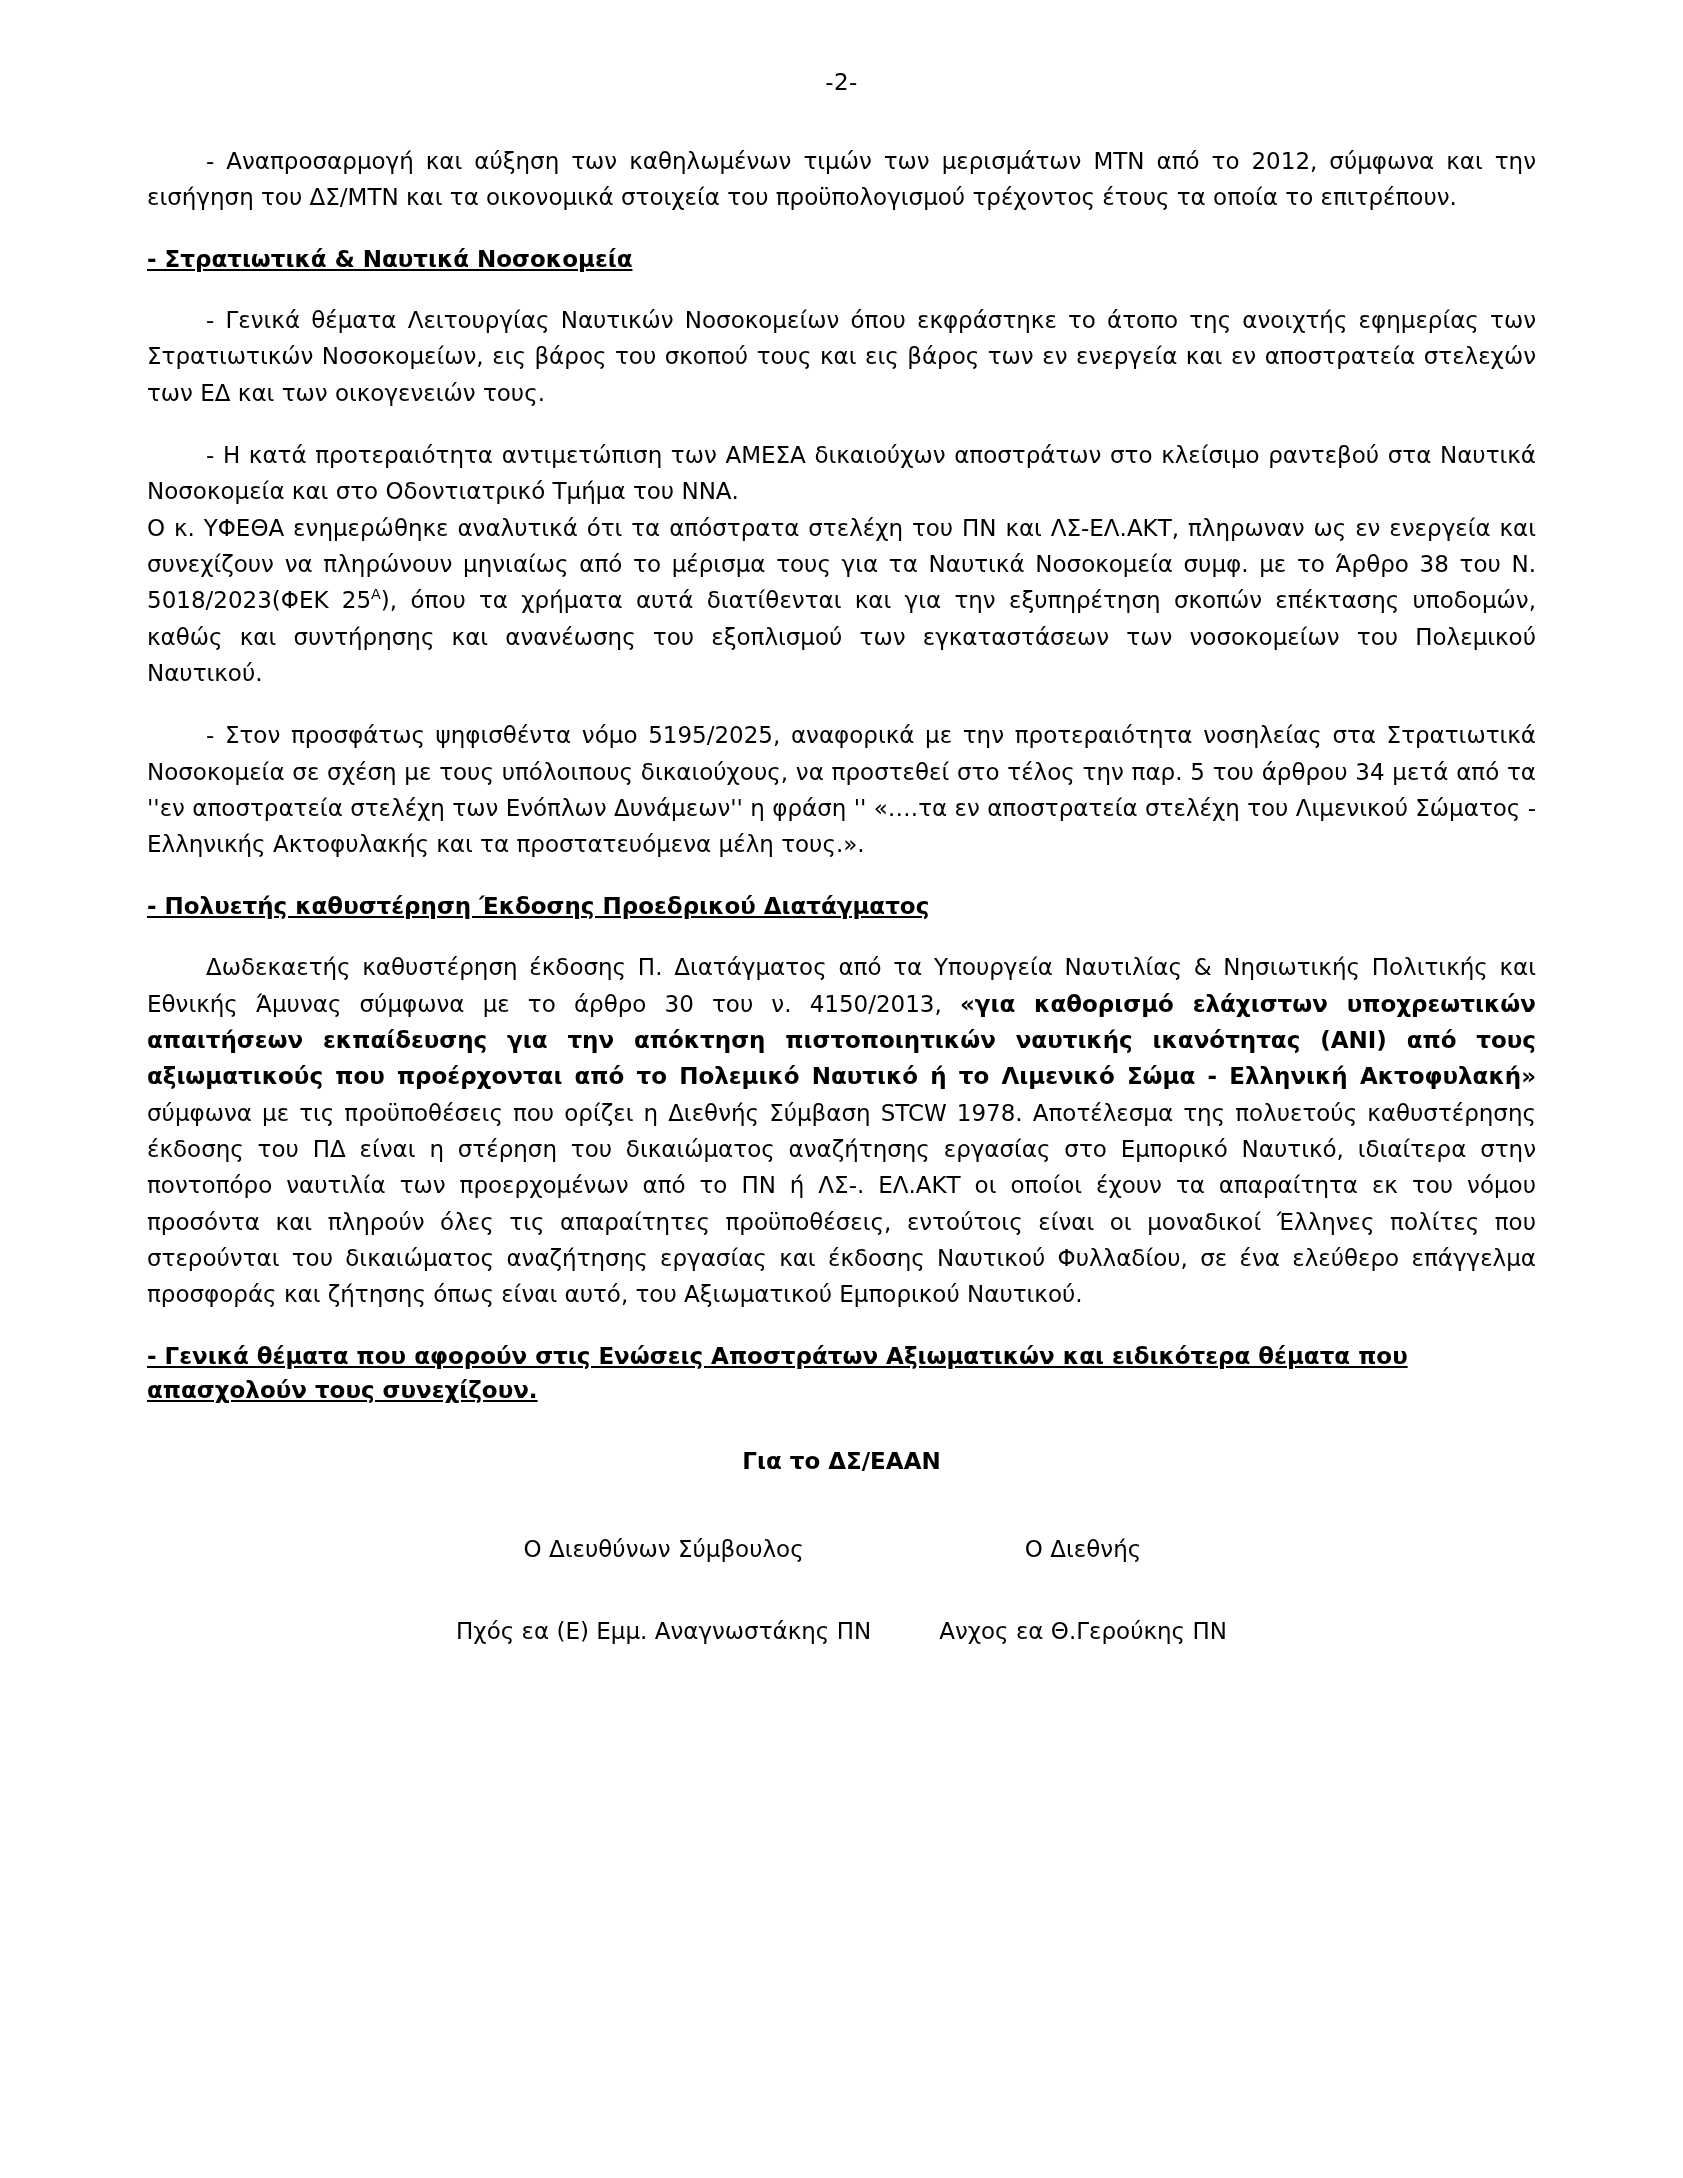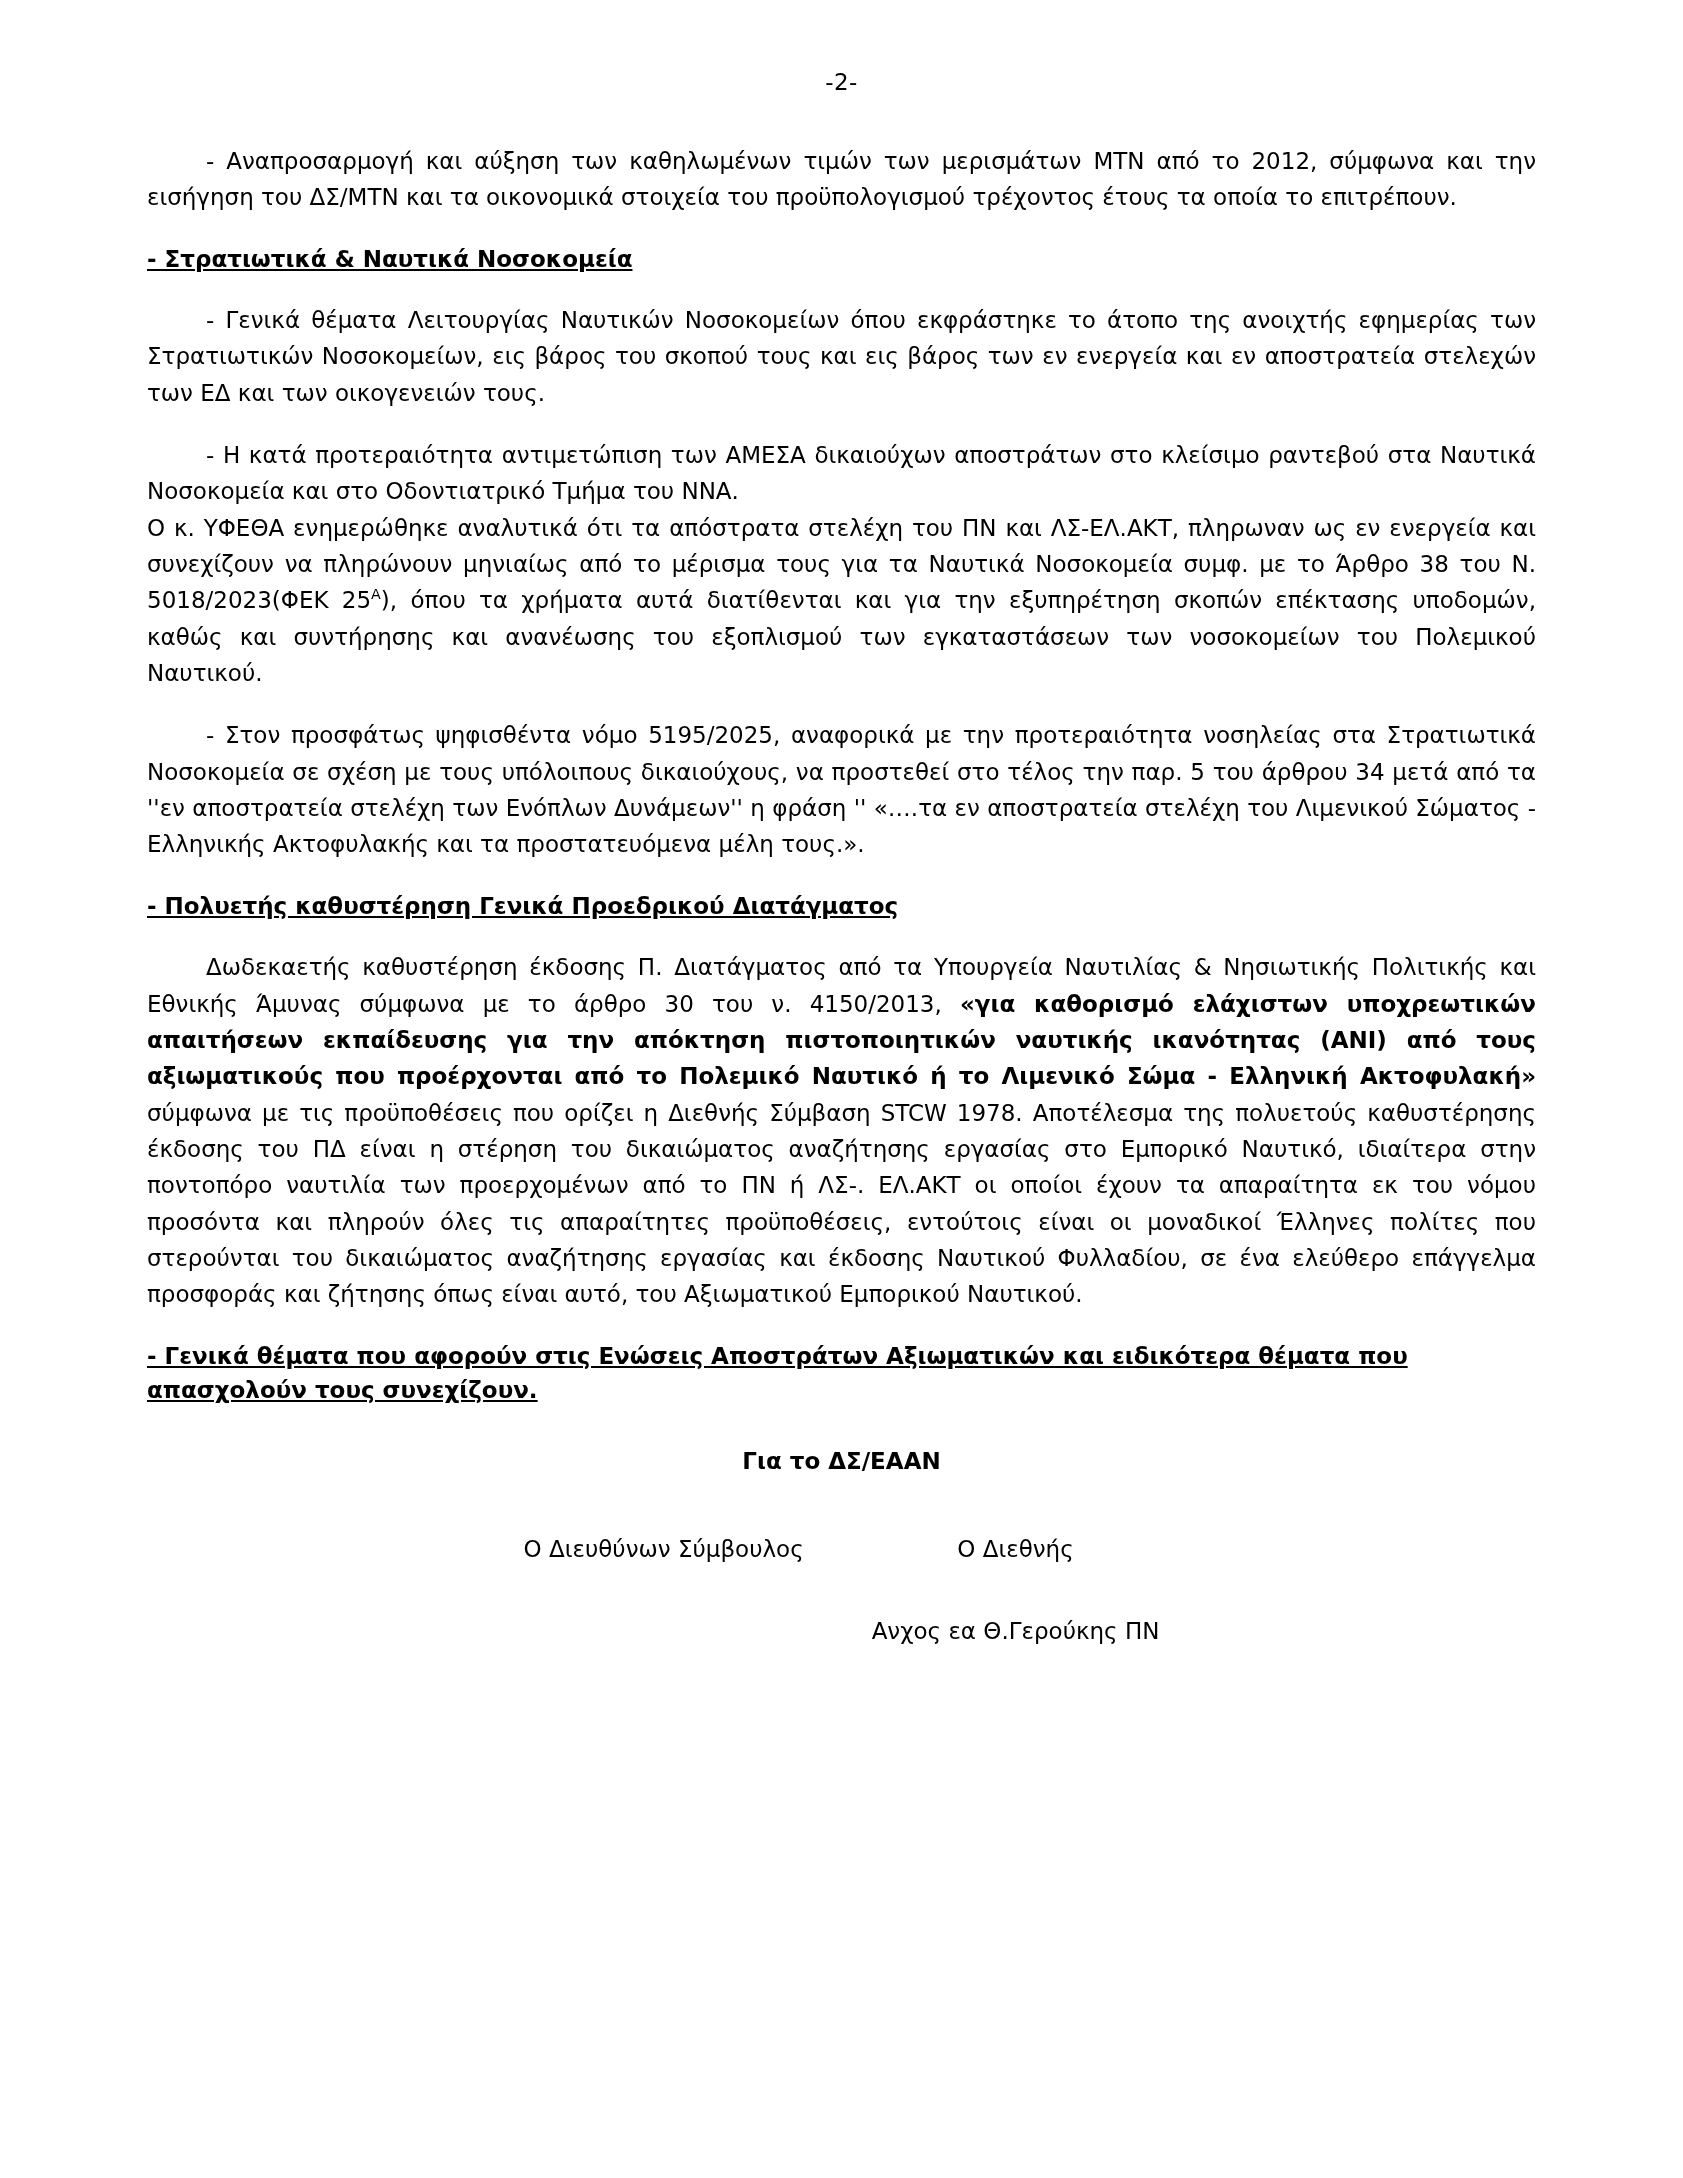--- a/index.html
+++ b/index.html
@@ -101,35 +101,36 @@
   <p class="indent">- Η κατά προτεραιότητα αντιμετώπιση των ΑΜΕΣΑ δικαιούχων αποστράτων στο κλείσιμο ραντεβού στα Ναυτικά Νοσοκομεία και στο Οδοντιατρικό Τμήμα του ΝΝΑ.</p>
 
   <p><span>Ο κ. ΥΦΕΘΑ ενημερώθηκε αναλυτικά  ότι τα απόστρατα στελέχη του ΠΝ  και ΛΣ-ΕΛ.ΑΚΤ, πληρωναν ως εν ενεργεία και συνεχίζουν να πληρώνουν μηνιαίως από το μέρισμα τους για τα Ναυτικά Νοσοκομεία συμφ. με το Άρθρο 38 του Ν. 5018/2023(ΦΕΚ 25</span><sup>Α</sup><span>), όπου τα χρήματα αυτά διατίθενται και για την εξυπηρέτηση σκοπών επέκτασης υποδομών, καθώς και συντήρησης και ανανέωσης του εξοπλισμού των εγκαταστάσεων των νοσοκομείων του Πολεμικού Ναυτικού.</span></p>
 
   <div class="gap"></div>
 
   <p class="indent">- Στον προσφάτως ψηφισθέντα  νόμο  5195/2025, αναφορικά  με την  προτεραιότητα νοσηλείας στα Στρατιωτικά Νοσοκομεία σε σχέση με τους υπόλοιπους δικαιούχους, να προστεθεί στο τέλος την παρ. 5 του άρθρου 34 μετά από τα ''εν αποστρατεία στελέχη των Ενόπλων Δυνάμεων'' η φράση '' «….τα εν αποστρατεία στελέχη του Λιμενικού Σώματος - Ελληνικής Ακτοφυλακής και τα προστατευόμενα μέλη τους.».</p>
 
   <div class="gap"></div>
 
-  <p class="heading">-  Πολυετής καθυστέρηση  Γενικά Προεδρικού Διατάγματος</p>
+  <p class="heading">-  Πολυετής καθυστέρηση  Έκδοσης Προεδρικού Διατάγματος</p>
 
   <div class="gap"></div>
 
   <p class="indent"><span>Δωδεκαετής καθυστέρηση έκδοσης Π. Διατάγματος  από τα Υπουργεία  Ναυτιλίας &amp; Νησιωτικής Πολιτικής και Εθνικής Άμυνας  σύμφωνα με το άρθρο 30 του ν. 4150/2013, </span><span class="bold">«για καθορισμό ελάχιστων υποχρεωτικών απαιτήσεων εκπαίδευσης για την απόκτηση πιστοποιητικών ναυτικής ικανότητας (ΑΝΙ) από τους αξιωματικούς που προέρχονται από το Πολεμικό Ναυτικό ή το Λιμενικό Σώμα - Ελληνική Ακτοφυλακή» </span><span>σύμφωνα με τις προϋποθέσεις που ορίζει η Διεθνής Σύμβαση STCW 1978.  Αποτέλεσμα της πολυετούς καθυστέρησης έκδοσης του ΠΔ είναι η στέρηση του δικαιώματος αναζήτησης εργασίας στο Εμπορικό Ναυτικό, ιδιαίτερα στην ποντοπόρο ναυτιλία των προερχομένων από το ΠΝ ή ΛΣ-. ΕΛ.ΑΚΤ οι οποίοι  έχουν τα απαραίτητα εκ του νόμου προσόντα και πληρούν όλες τις απαραίτητες προϋποθέσεις, εντούτοις  είναι οι μοναδικοί Έλληνες πολίτες που στερούνται του δικαιώματος αναζήτησης εργασίας και έκδοσης Ναυτικού Φυλλαδίου, σε ένα ελεύθερο επάγγελμα προσφοράς και ζήτησης όπως είναι αυτό, του Αξιωματικού Εμπορικού Ναυτικού.</span></p>
 
   <div class="gap"></div>
 
   <p class="heading">- Γενικά θέματα που αφορούν στις Ενώσεις Αποστράτων Αξιωματικών και ειδικότερα θέματα που απασχολούν τους συνεχίζουν.</p>
 
   <div class="for-line">Για το ΔΣ/ΕΑΑΝ</div>
 
   <div class="sig-block">
     <div class="sig-col">
       <div class="sig-role">Ο Διευθύνων Σύμβουλος</div>
+      <div class="sig-name">Πχός εα (Ε) Εμμ. Αναγνωστάκης ΠΝ</div>
     </div>
     <div class="sig-col">
       <div class="sig-role">Ο Διεθνής</div>
       <div class="sig-name">Ανχος εα Θ.Γερούκης ΠΝ</div>
     </div>
   </div>
 
 </div>
 
 

